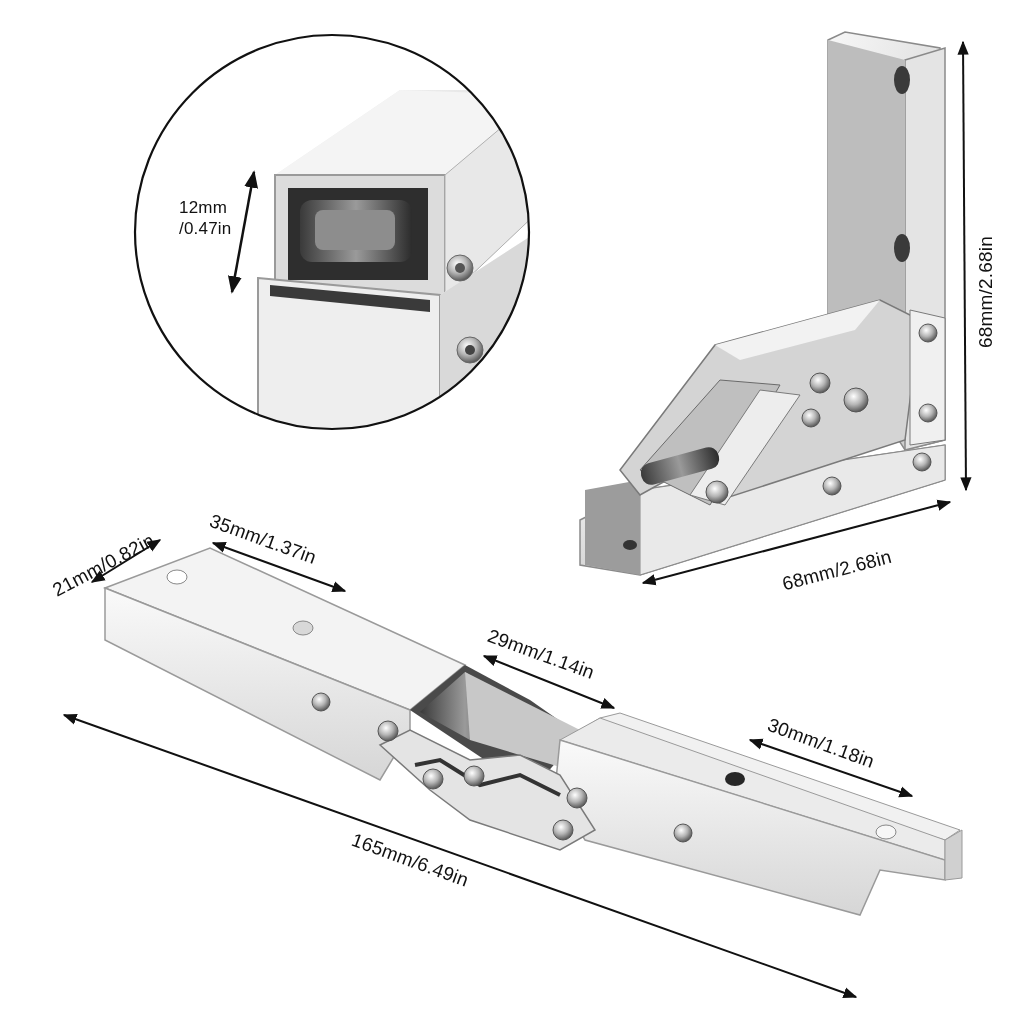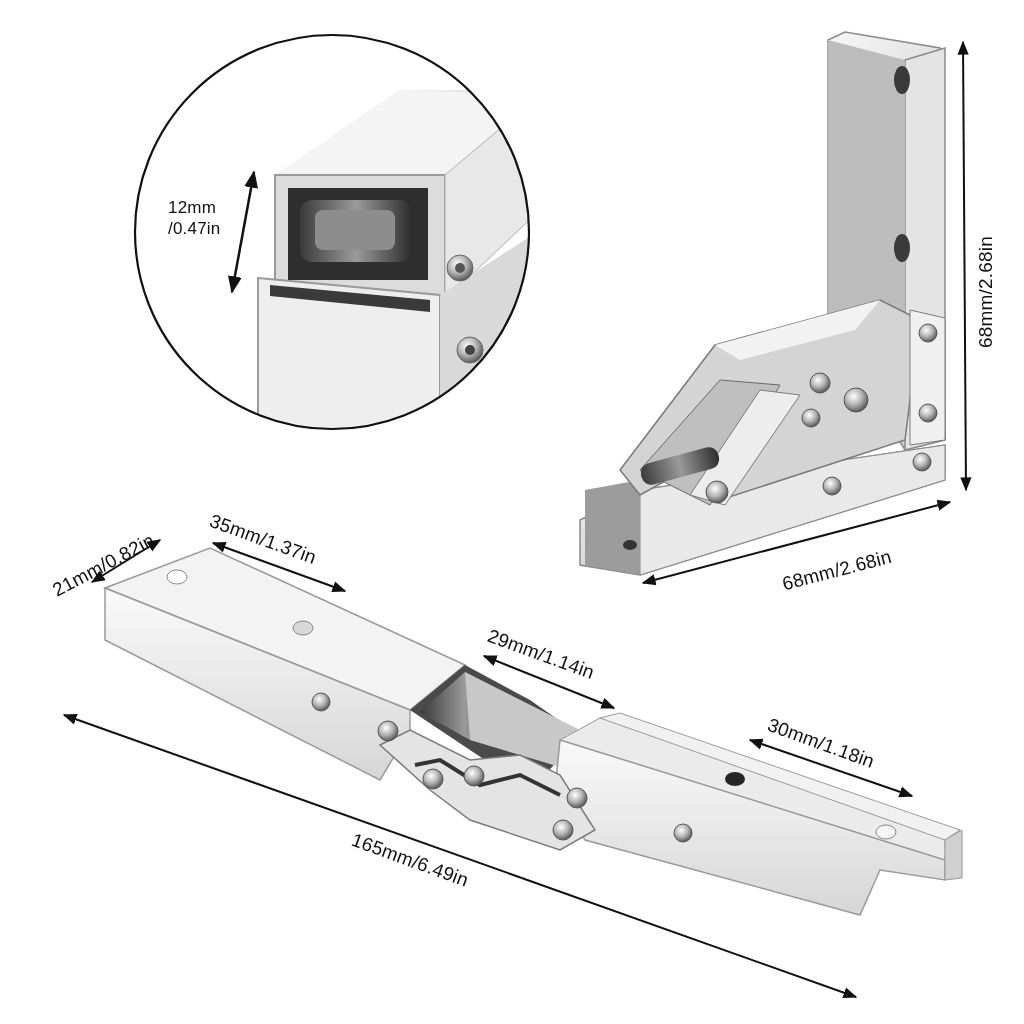--- a/index.html
+++ b/index.html
@@ -136,21 +136,21 @@
 
       <line x1="92" y1="582" x2="160" y2="540" stroke="#111" stroke-width="2" marker-start="url(#arr)" marker-end="url(#arr)"></line>
       <line x1="213" y1="543" x2="345" y2="591" stroke="#111" stroke-width="2" marker-start="url(#arr)" marker-end="url(#arr)"></line>
       <line x1="484" y1="656" x2="614" y2="708" stroke="#111" stroke-width="2" marker-start="url(#arr)" marker-end="url(#arr)"></line>
       <line x1="750" y1="740" x2="912" y2="796" stroke="#111" stroke-width="2" marker-start="url(#arr)" marker-end="url(#arr)"></line>
       <line x1="64" y1="715" x2="856" y2="997" stroke="#111" stroke-width="2" marker-start="url(#arr)" marker-end="url(#arr)"></line>
     </g>
   </svg>
 
   
-  <div class="dim-label dim-small" style="left:168px; top:197px;">
+  <div class="dim-label dim-small" style="left:179px; top:197px;">
     <div>12mm</div>
     <div>/0.47in</div>
   </div>
 
   <div class="dim-label" style="left:975px; top:348px; transform:rotate(-90deg);">68mm/2.68in</div>
 
   <div class="dim-label" style="left:780px; top:574px; transform:rotate(-14.5deg);">68mm/2.68in</div>
 
   <div class="dim-label" style="left:49px; top:582px; transform:rotate(-28deg);">21mm/0.82in</div>
 

